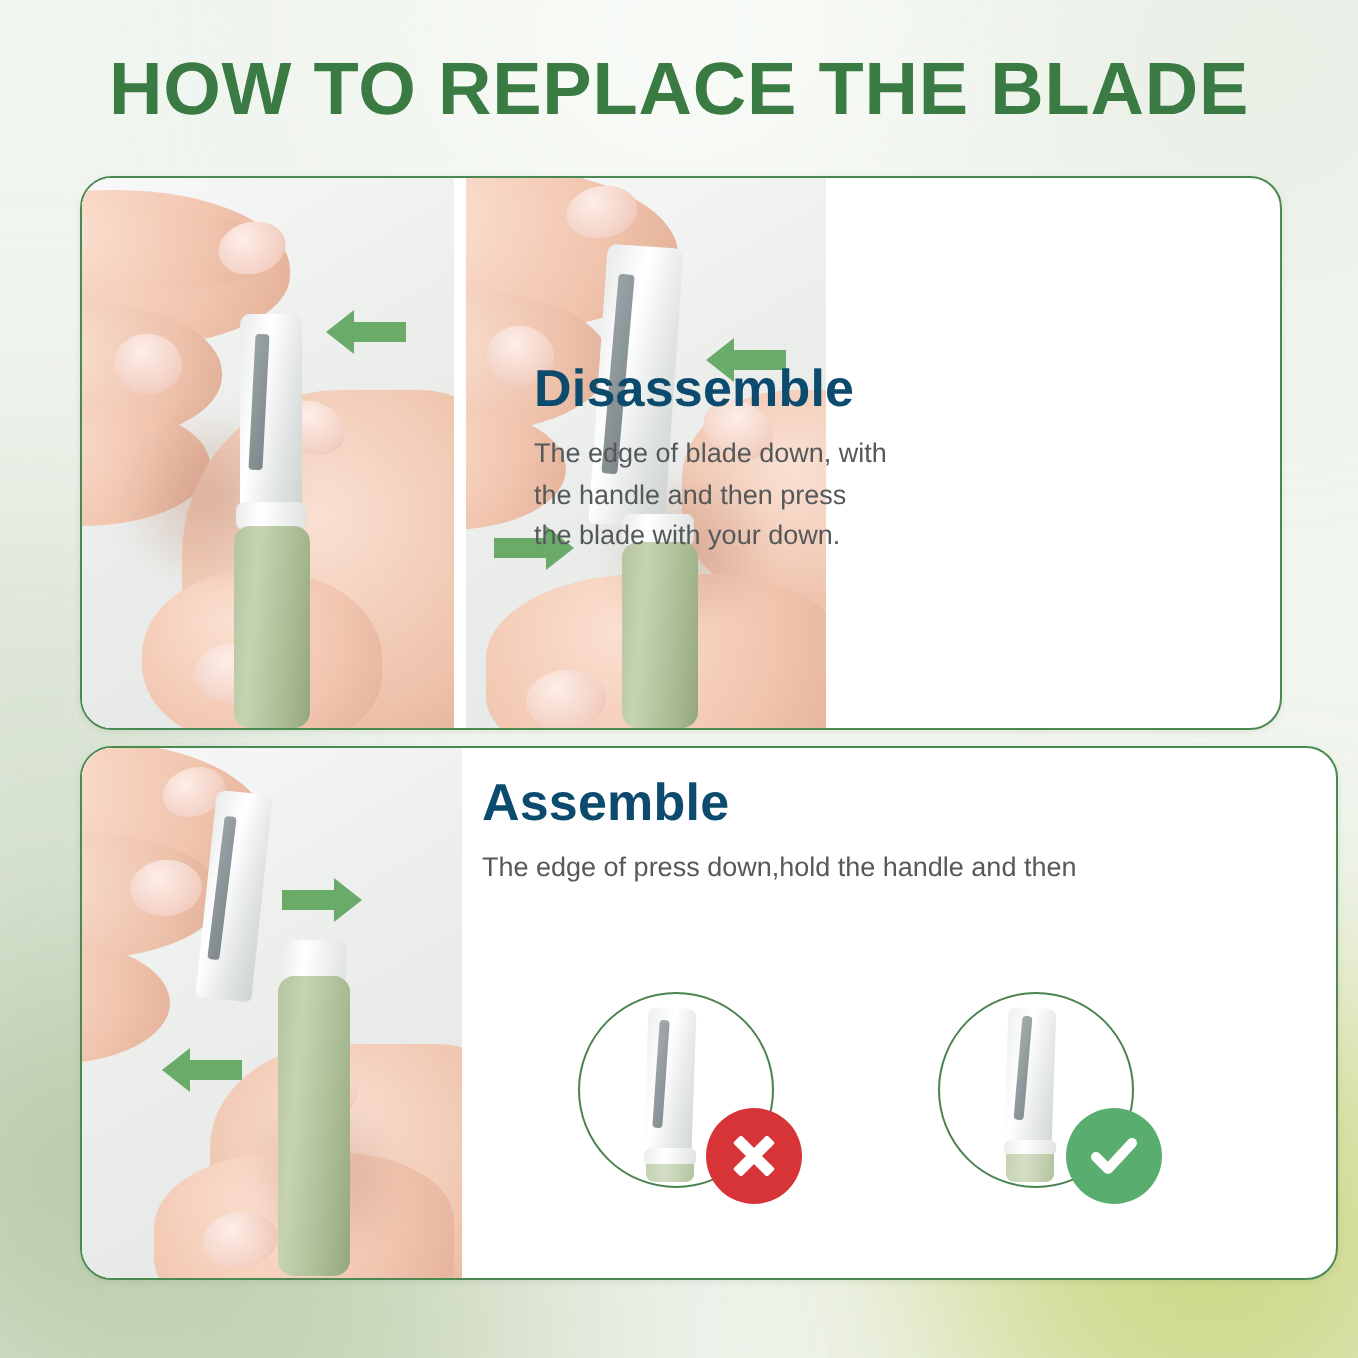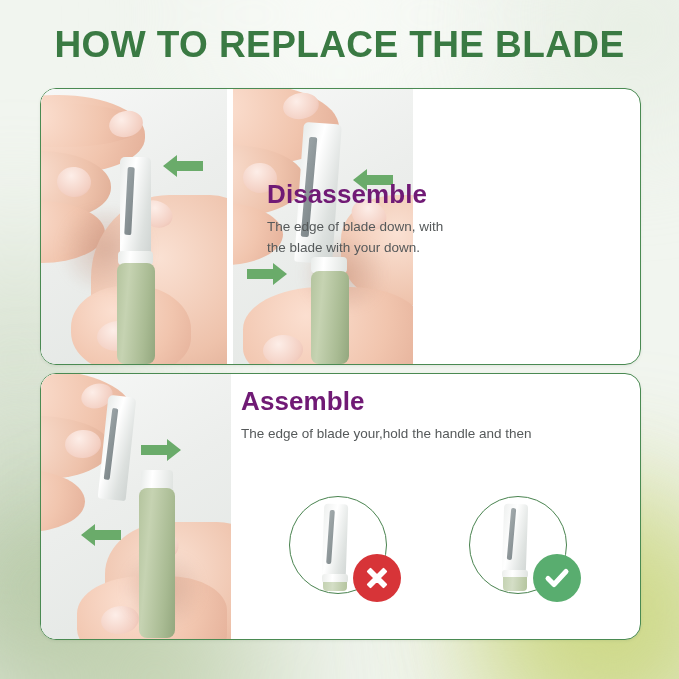--- a/index.html
+++ b/index.html
@@ -46,21 +46,21 @@
   
   .card{
     position:absolute;
     background:#ffffff;
     border:1px solid #4a8a52;
     border-radius:16px;
     overflow:hidden;
     box-shadow:0 1px 3px rgba(60,90,60,.10);
   }
   .card-top{left:40px;top:88px;width:599px;height:275px;}
-  .card-bottom{left:40px;top:373px;width:599px;height:265px;}
+  .card-bottom{left:40px;top:373px;width:599px;height:265px;padding-left:28px;}
 
   
   .photo{
     position:absolute;top:0;bottom:0;
     overflow:hidden;
     background:#eef1ef;
   }
   .p1{left:0;width:186px;}
   .p2{left:192px;width:180px;}
   .pb{left:0;width:190px;}
@@ -93,21 +93,21 @@
     background:linear-gradient(100deg,#9aa3a6,#7e878a);
     border-radius:2px;}
 
   
   .arrow{position:absolute;width:44px;height:26px;}
   .arrow svg{display:block;width:100%;height:100%;}
 
   
   .txt-block{position:absolute;}
   .heading{
-    font-size:26px;font-weight:bold;color:#701a75;
+    font-size:26px;font-weight:bold;color:#0c4a6e;
     letter-spacing:.1px;margin:0 0 7px 0;
     font-family:"Liberation Sans", sans-serif;
   }
   .body{
     font-size:13.5px;color:#55595a;line-height:1.52;
     font-family:"Liberation Sans", sans-serif;
     margin:0;
   }
 
   
@@ -206,20 +206,21 @@
       <div class="arrow" style="left:12px;top:172px;">
         <svg viewBox="0 0 44 26">
             <path d="M42 13 L28 2 L28 8 L2 8 L2 18 L28 18 L28 24 Z" fill="#6aab6a"></path>
           </svg>
       </div>
     </div>
 
     <div class="txt-block" style="position:absolute;left:226px;top:90px;width:210px;">
       <p class="heading">Disassemble</p>
       <p class="body">The edge of blade down, with</p>
+      <p class="body">the handle and then press</p>
       <p class="body">the blade with your down.</p>
     </div>
   </div>
 
   <div class="card card-bottom">
 
     <div class="photo pb">
       <div class="photo-inner"></div>
 
       <div class="skin" style="left:-78px;top:-4px;width:170px;height:80px;border-radius:46% 54% 46% 54%;"></div>
@@ -247,21 +248,21 @@
       </div>
       <div class="arrow" style="left:38px;top:148px;">
         <svg viewBox="0 0 44 26">
             <path d="M2 13 L16 2 L16 8 L42 8 L42 18 L16 18 L16 24 Z" fill="#6aab6a"></path>
           </svg>
       </div>
     </div>
 
     <div class="txt-block" style="position:absolute;left:200px;top:12px;width:390px;">
       <p class="heading">Assemble</p>
-      <p class="body">The edge of blade your,hold the handle and then</p>
+      <p class="body">The edge of press down,hold the handle and then</p>
     </div>
 
     <div class="cmp" style="left:248px;top:122px;width:150px;height:130px;">
       <div class="cmp-circle" style="left:0;top:0;"></div>
       <div class="mini" style="left:0;top:0;">
         <div class="mini-cover" style="left:34px;top:8px;width:24px;height:72px;transform:rotate(2deg);"></div>
         <div class="mini-edge" style="left:39px;top:14px;width:5px;height:54px;transform:rotate(4deg);"></div>
         <div class="mini-collar" style="left:33px;top:78px;width:26px;height:9px;"></div>
         <div class="mini-handle" style="left:34px;top:86px;width:24px;height:9px;"></div>
       </div>

